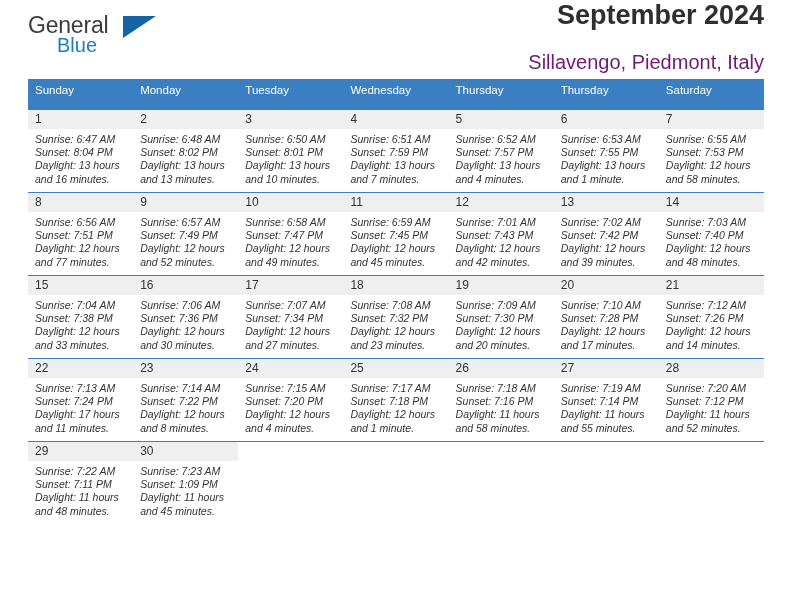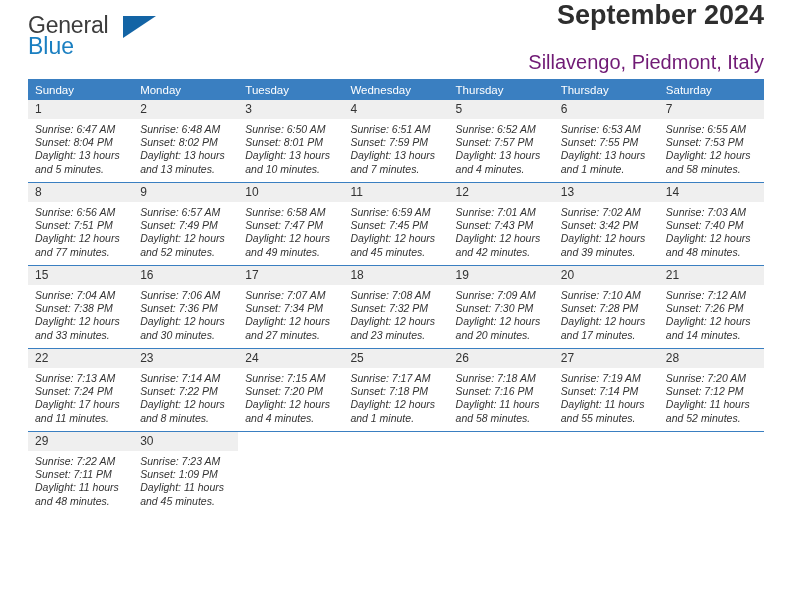--- a/index.html
+++ b/index.html
@@ -38,24 +38,25 @@
     height: 46px;
     line-height: 1;
   }
   .logo-general {
     font-size: 23px;
     color: #3c3c3c;
     letter-spacing: -0.2px;
     display: block;
   }
   .logo-blue {
-    font-size: 23px;
+    font-size: 20px;
     color: #1a7fc1;
     display: block;
     margin-top: -2px;
+    margin-left: 29px;
   }
   .logo-flag {
     position: absolute;
     left: 95px;
     top: 2px;
     width: 0;
     height: 0;
     border-left: 33px solid #1364a5;
     border-bottom: 22px solid transparent;
   }
@@ -85,21 +86,21 @@
     table-layout: fixed;
     margin-top: 5px;
   }
 
   .calendar thead th {
     background: #3a7fc1;
     color: #ffffff;
     font-size: 11.5px;
     font-weight: normal;
     text-align: left;
-    padding: 5px 0 4px 7px;
+    padding: 5px 0 14px 7px;
     height: 12px;
     border: none;
   }
 
   .calendar tbody td {
     vertical-align: top;
     padding: 0;
     border: none;
     border-top: 1px solid #3a7fc1;
     height: 82px;
@@ -175,21 +176,21 @@
       </tr>
     </thead>
     <tbody>
         <tr>
           <td>
             <div class="cell-inner">
               <div class="daynum">1</div>
               <div class="details">
                 <div>Sunrise: 6:47 AM</div>
                 <div>Sunset: 8:04 PM</div>
-                <div class="daylight-line">Daylight: 13 hours and 5 minutes.</div>
+                <div class="daylight-line">Daylight: 13 hours and 16 minutes.</div>
               </div>
             </div>
           </td>
           <td>
             <div class="cell-inner">
               <div class="daynum">2</div>
               <div class="details">
                 <div>Sunrise: 6:48 AM</div>
                 <div>Sunset: 8:02 PM</div>
                 <div class="daylight-line">Daylight: 13 hours and 13 minutes.</div>
@@ -296,21 +297,21 @@
                 <div>Sunset: 7:43 PM</div>
                 <div class="daylight-line">Daylight: 12 hours and 42 minutes.</div>
               </div>
             </div>
           </td>
           <td>
             <div class="cell-inner">
               <div class="daynum">13</div>
               <div class="details">
                 <div>Sunrise: 7:02 AM</div>
-                <div>Sunset: 3:42 PM</div>
+                <div>Sunset: 7:42 PM</div>
                 <div class="daylight-line">Daylight: 12 hours and 39 minutes.</div>
               </div>
             </div>
           </td>
           <td>
             <div class="cell-inner">
               <div class="daynum">14</div>
               <div class="details">
                 <div>Sunrise: 7:03 AM</div>
                 <div>Sunset: 7:40 PM</div>

